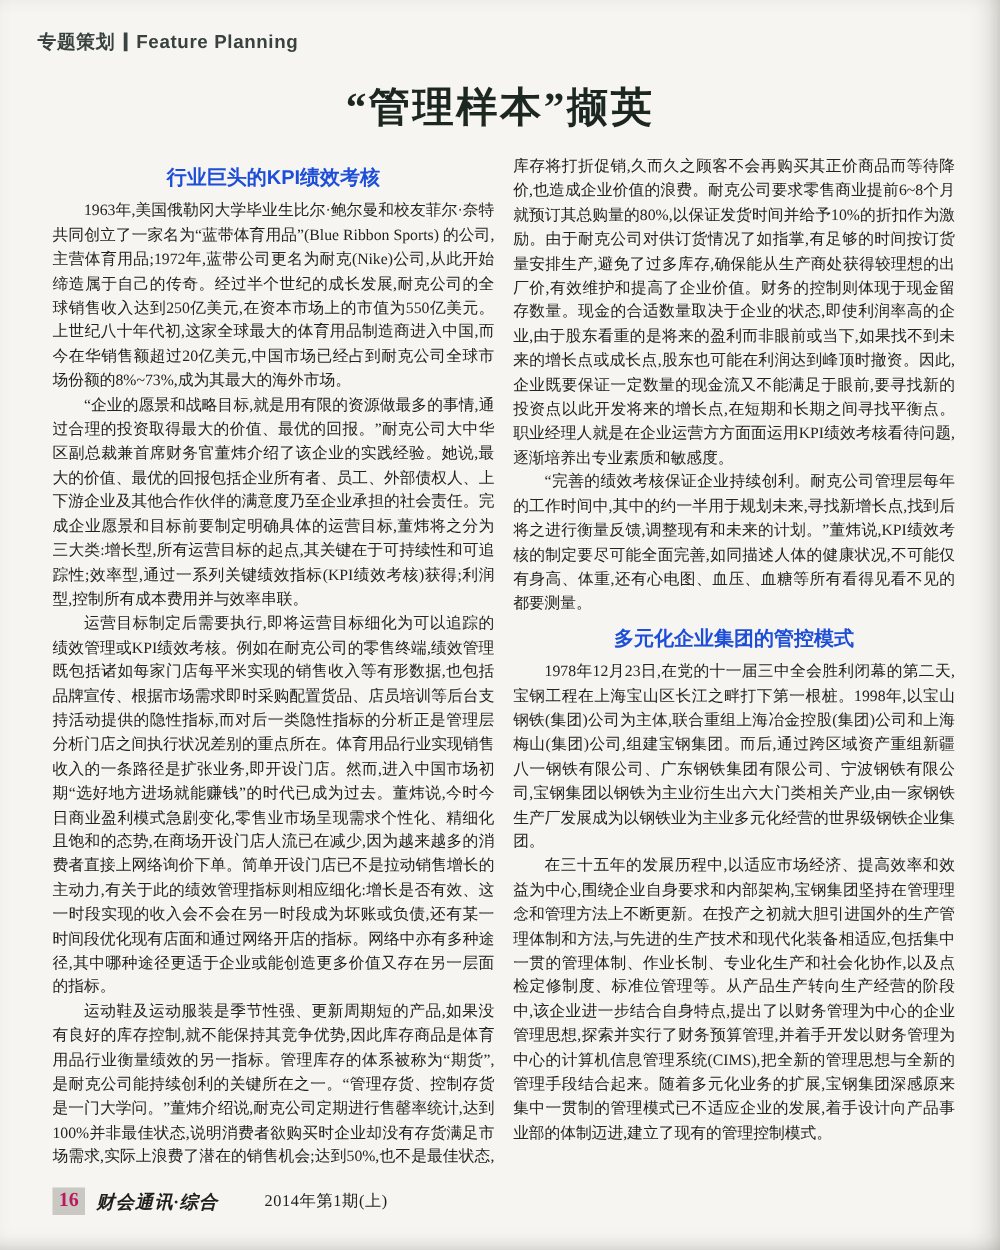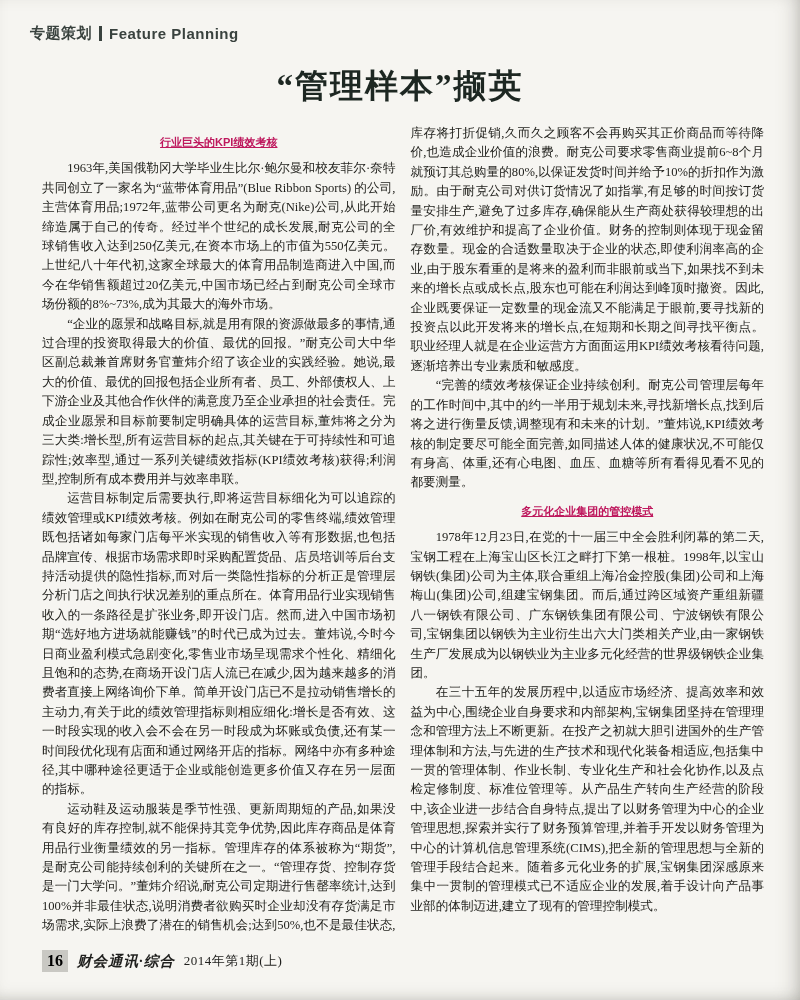--- a/index.html
+++ b/index.html
@@ -28,38 +28,38 @@
   }
   .cols{
     position:absolute;left:42px;top:124px;width:722px;height:820px;
     column-count:2;column-gap:15px;column-fill:auto;
     font-size:12.6px;line-height:19.4px;color:#23231f;
     text-align:justify;overflow:hidden;
   }
   .para{margin:0;text-indent:2em;}
   .sec-heading{
     font-family:"Liberation Sans","DejaVu Sans",sans-serif;
-    font-size:11px;font-weight:bold;color:#be185d;
+    font-size:16px;font-weight:bold;color:#1d4ed8;
     text-align:center;text-indent:0;
-    margin:9px 0 7px;break-inside:avoid;text-decoration:underline;
+    margin:9px 0 7px;break-inside:avoid;
   }
   .page-footer{
     position:absolute;left:42px;top:950px;
     display:flex;align-items:center;gap:9px;
     color:#1f1f1d;font-size:13px;
   }
   .pagenum{
-    background:#c9c8c3;color:#000000;
+    background:#c9c8c3;color:#be185d;
     font-size:16px;font-weight:bold;
     padding:0 5px;line-height:22px;
   }
   .journal{
     font-style:italic;font-weight:bold;font-size:14.5px;letter-spacing:1px;
   }
-  .issue{font-size:13px;letter-spacing:.5px;}
+  .issue{font-size:13px;letter-spacing:.5px;margin-left:28px;}
 </style>
 </head>
 <body>
 
 <header class="page-header">
   <span>专题策划</span>
   <span class="sep"></span>
   <span class="en">Feature Planning</span>
 </header>
 

